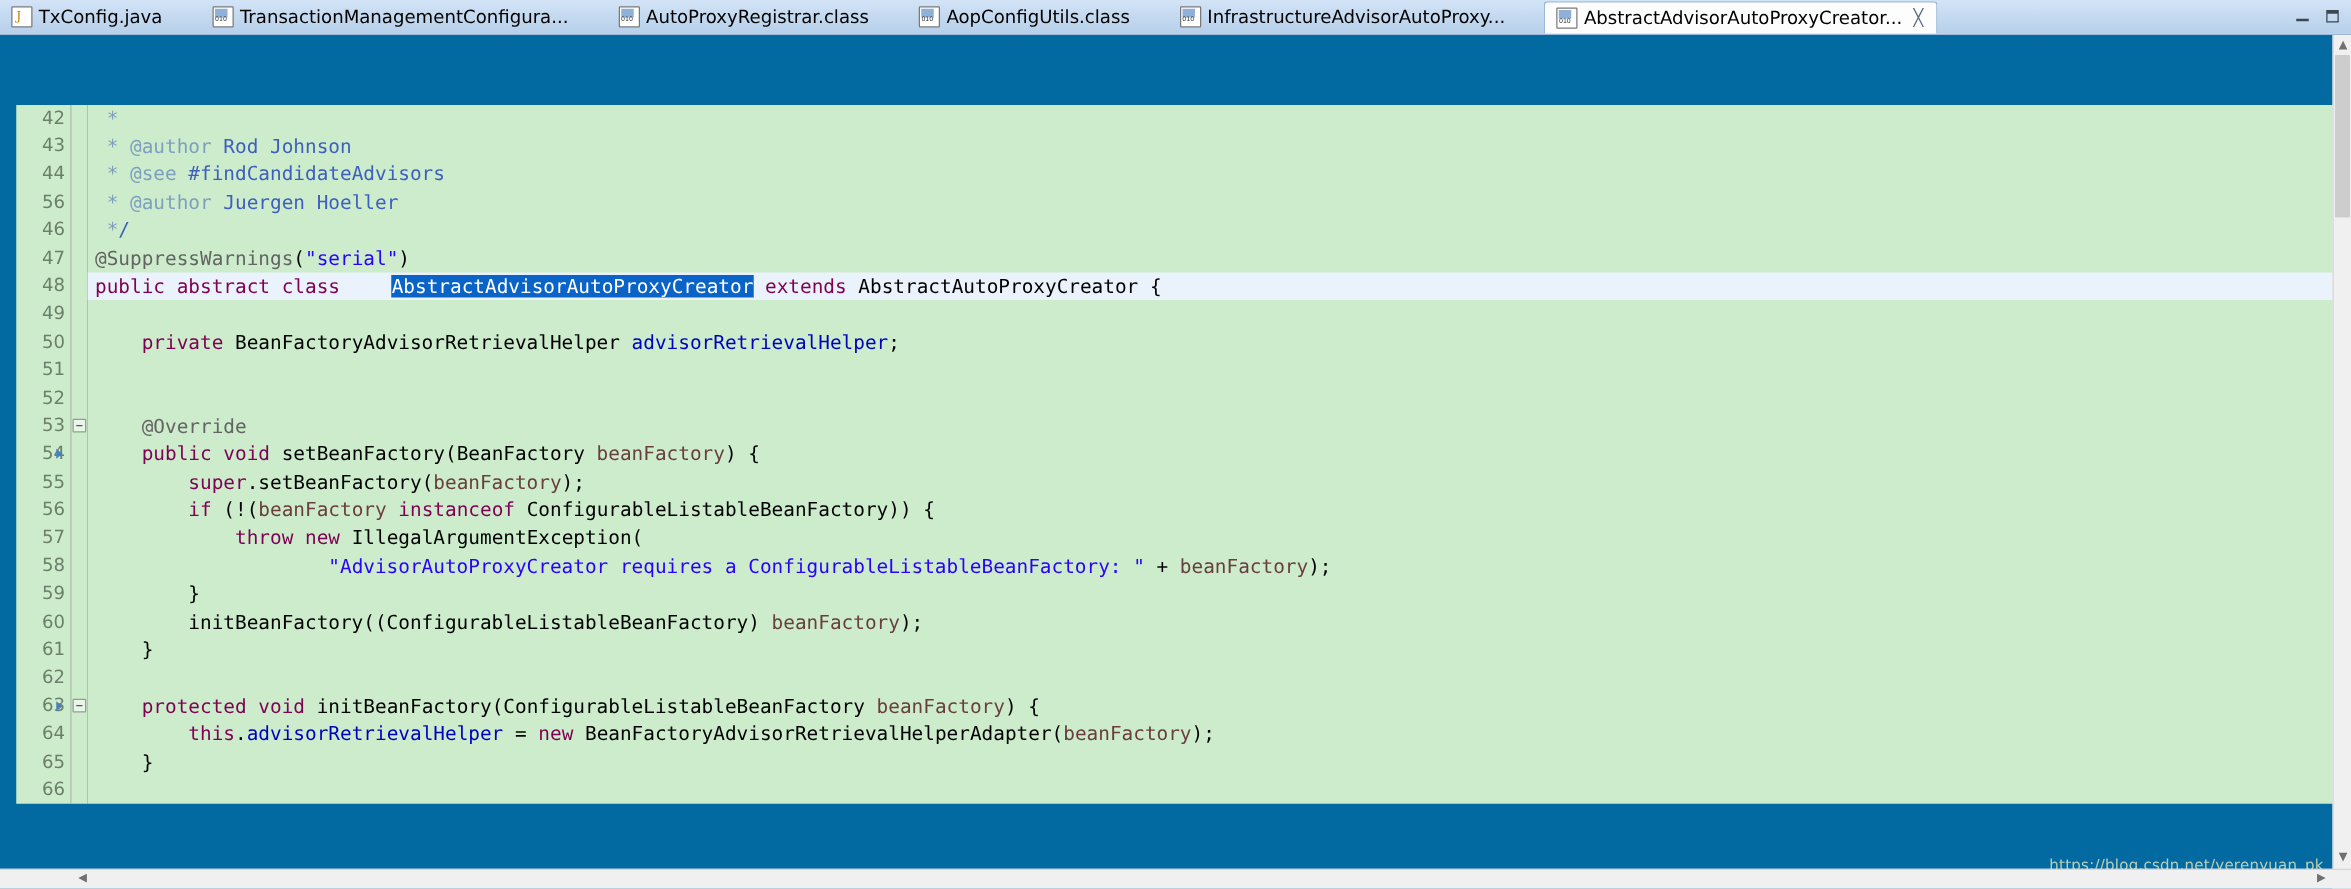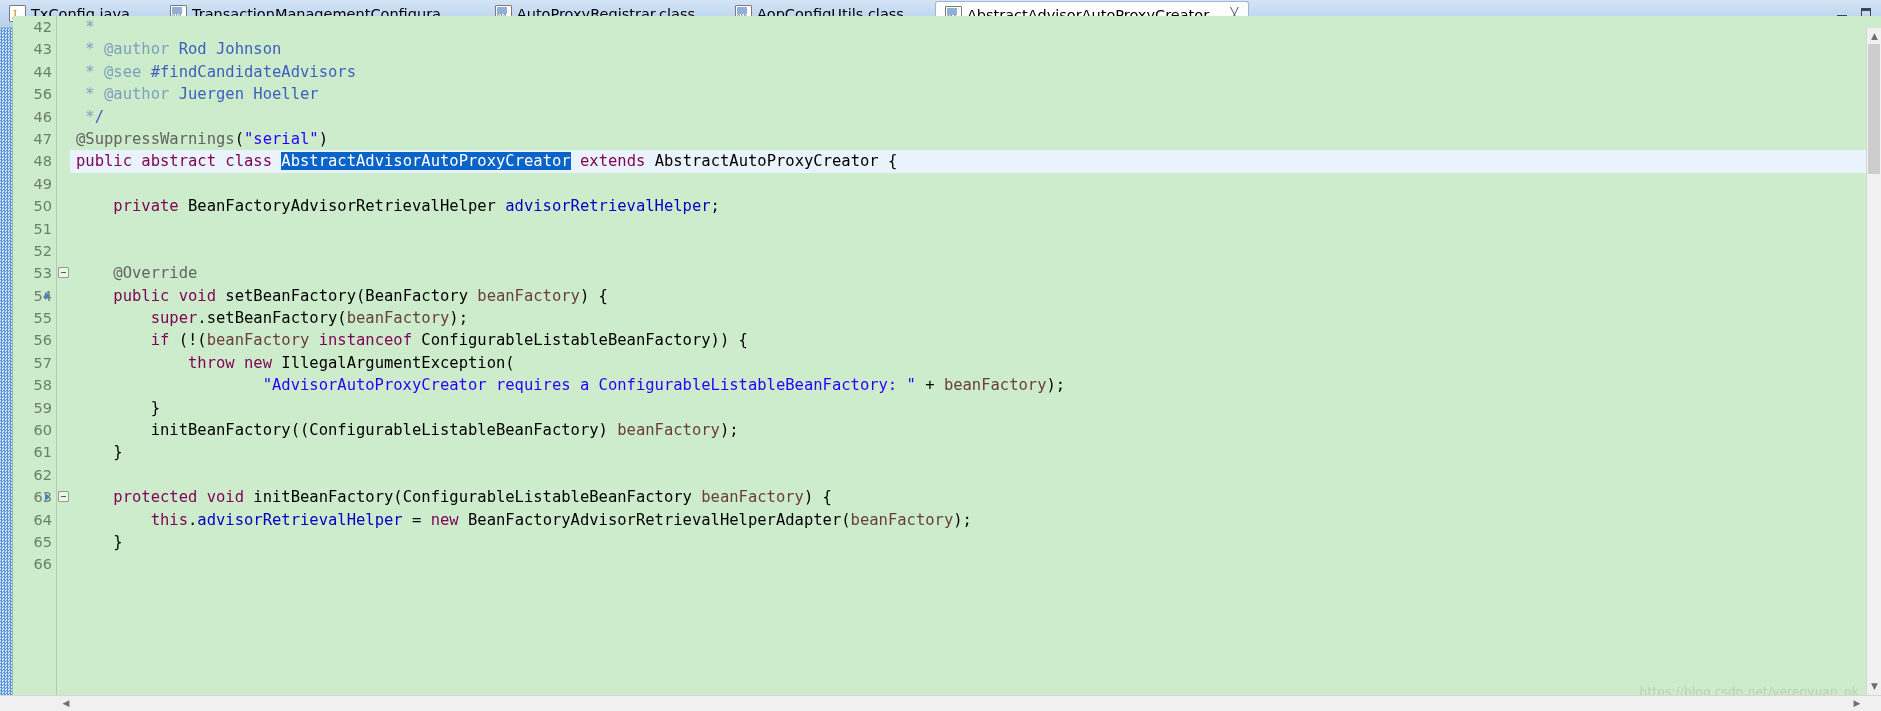--- a/index.html
+++ b/index.html
@@ -121,21 +121,22 @@
     border: 1px solid #3c4650;
     border-top-width: 3px;
     box-sizing: border-box;
   }
 
   
   .editor-wrap {
     position: relative;
     height: 683px;
     display: flex;
-    background: #c2410c;
+    background: #0369a1;
+    align-items: center;
   }
   .annot-ruler {
     width: 13px;
     flex: 0 0 13px;
     background:
       repeating-conic-gradient(#5b8fd6 0% 25%, #cfe6fb 0% 50%) 0 0/3px 3px;
     border-right: 1px solid #9fb9a9;
     box-sizing: border-box;
   }
   .gutter {
@@ -181,21 +182,21 @@
   }
 
   
   .kw  { color: #7f0055; font-weight: normal; }
   .str { color: #2a00ff; }
   .cmt { color: #3f5fbf; }
   .cmt-tag { color: #7f9fbf; }
   .fld { color: #0000c0; }
   .prm { color: #6a3e3e; }
   .ann { color: #646464; }
-  .sel { background: #0a64c8; color: #ffffff; }
+  .sel { background: #0a64c8; color: #ffffff; margin-left: 32px; }
 
   
   .foldmark {
     position: absolute;
     left: 1px;
     width: 11px; height: 11px;
     border: 1px solid #8f9f8f;
     background: #eaf6ea;
     border-radius: 1px;
     box-sizing: border-box;
@@ -293,20 +294,24 @@
         <span class="ico ico-class"></span>
         <span class="tlabel">TransactionManagementConfigura...</span>
       </div>
       <div class="tab">
         <span class="ico ico-class"></span>
         <span class="tlabel">AutoProxyRegistrar.class</span>
       </div>
       <div class="tab">
         <span class="ico ico-class"></span>
         <span class="tlabel">AopConfigUtils.class</span>
+      </div>
+      <div class="tab">
+        <span class="ico ico-class"></span>
+        <span class="tlabel">InfrastructureAdvisorAutoProxy...</span>
       </div>
       <div class="tab active">
         <span class="ico ico-class"></span>
         <span class="tlabel">AbstractAdvisorAutoProxyCreator...</span>
         <span class="closex">╳</span>
       </div>
     </div>
   <div class="tabbar-spacer"></div>
   <div class="winbtns">
     <div class="winbtn min"></div>

